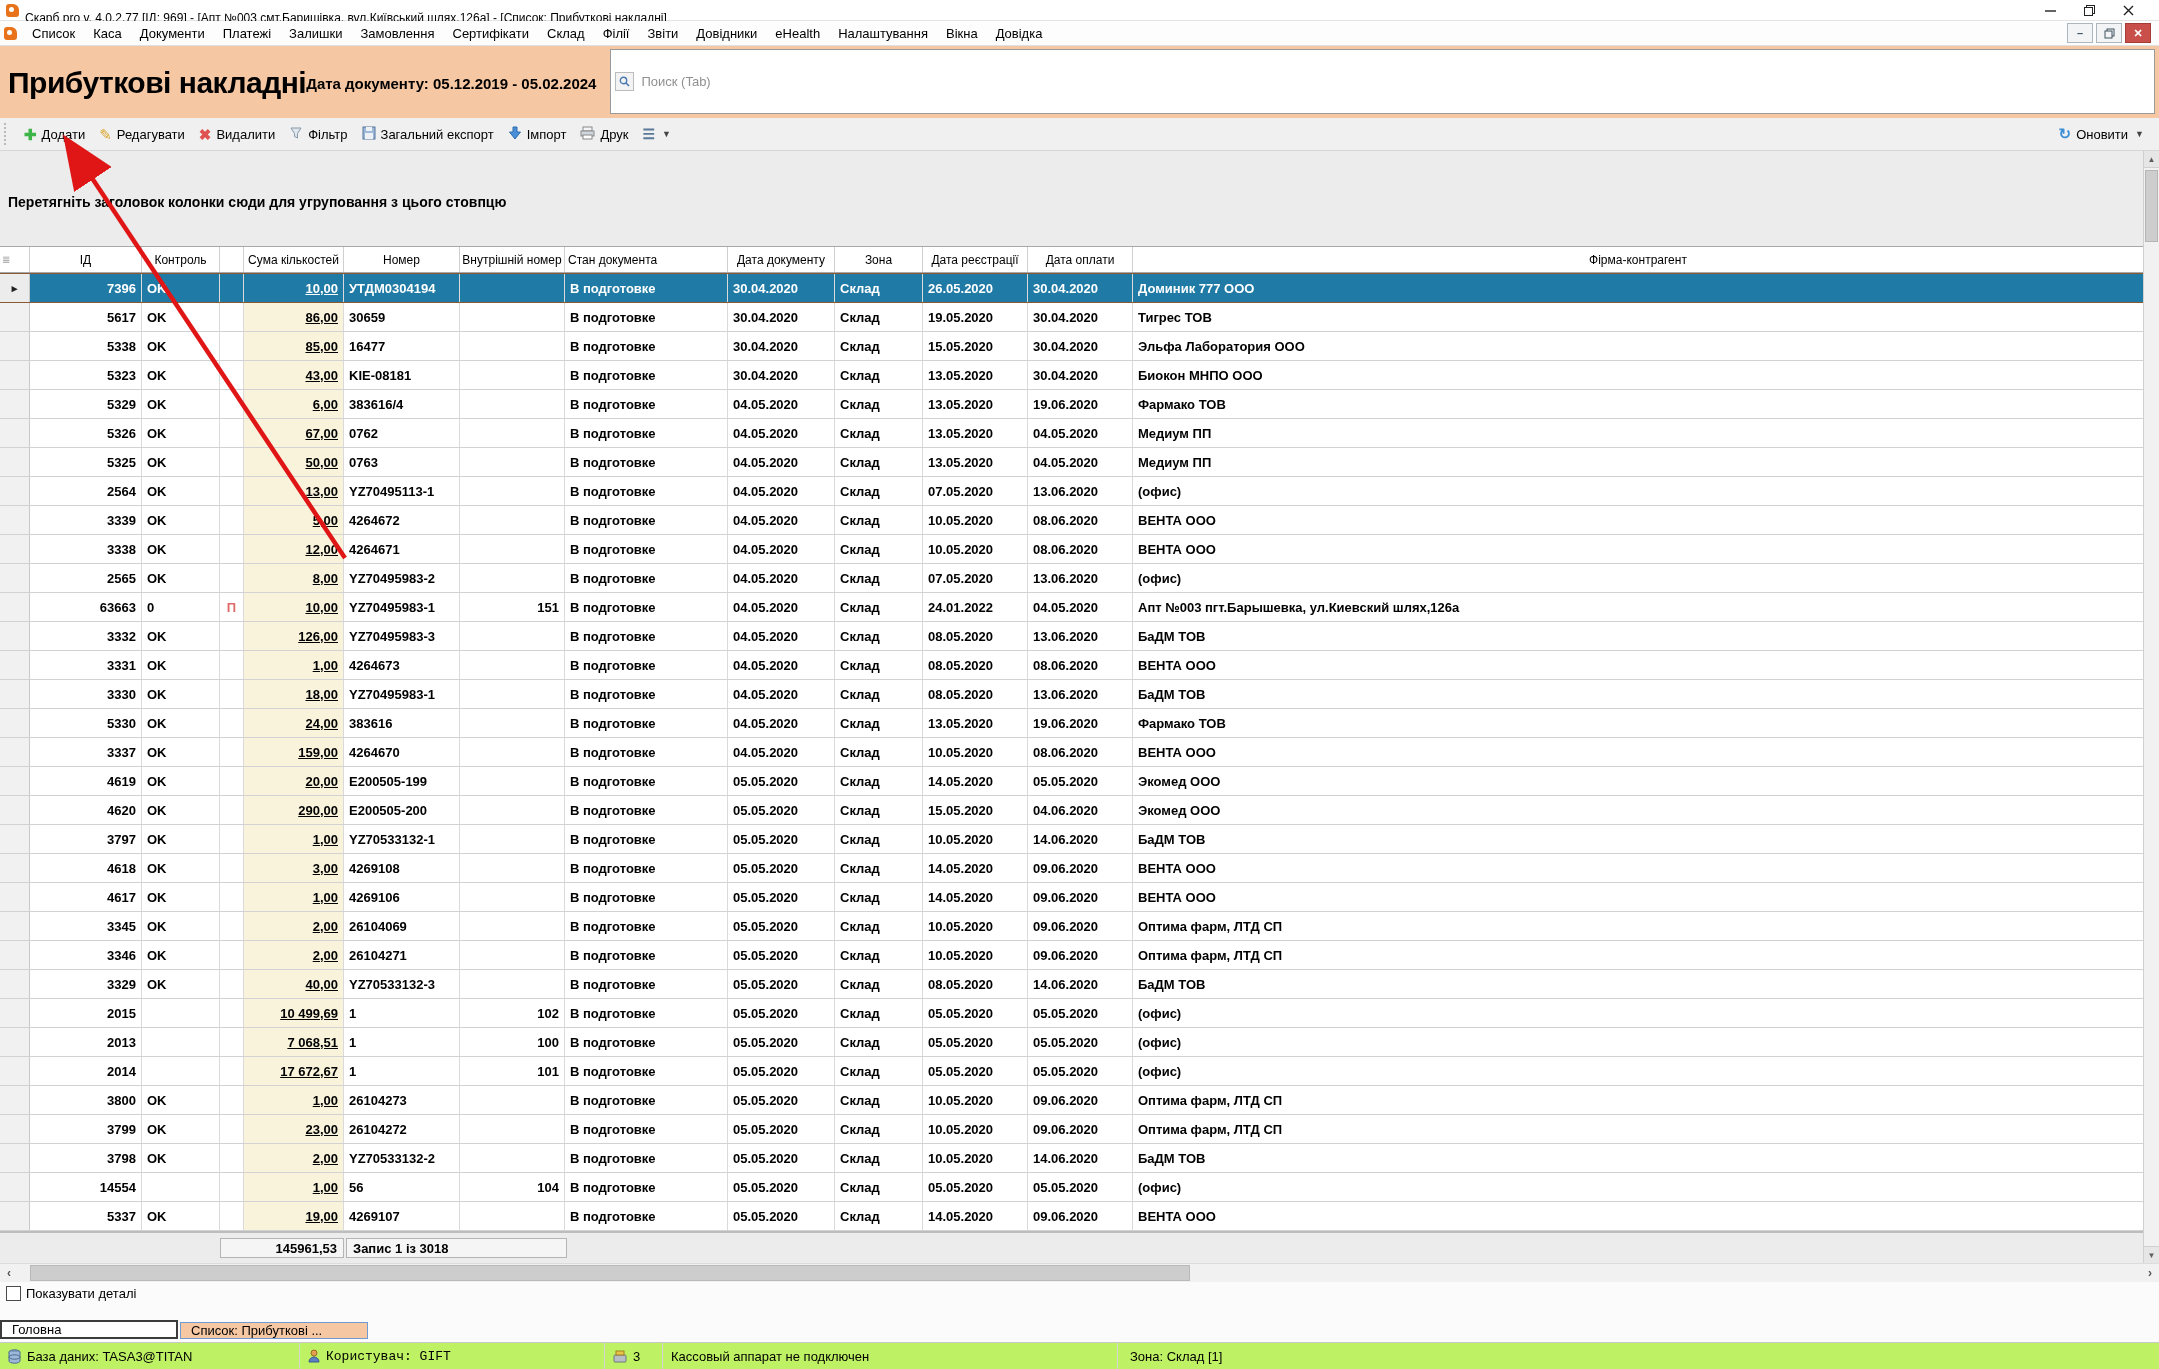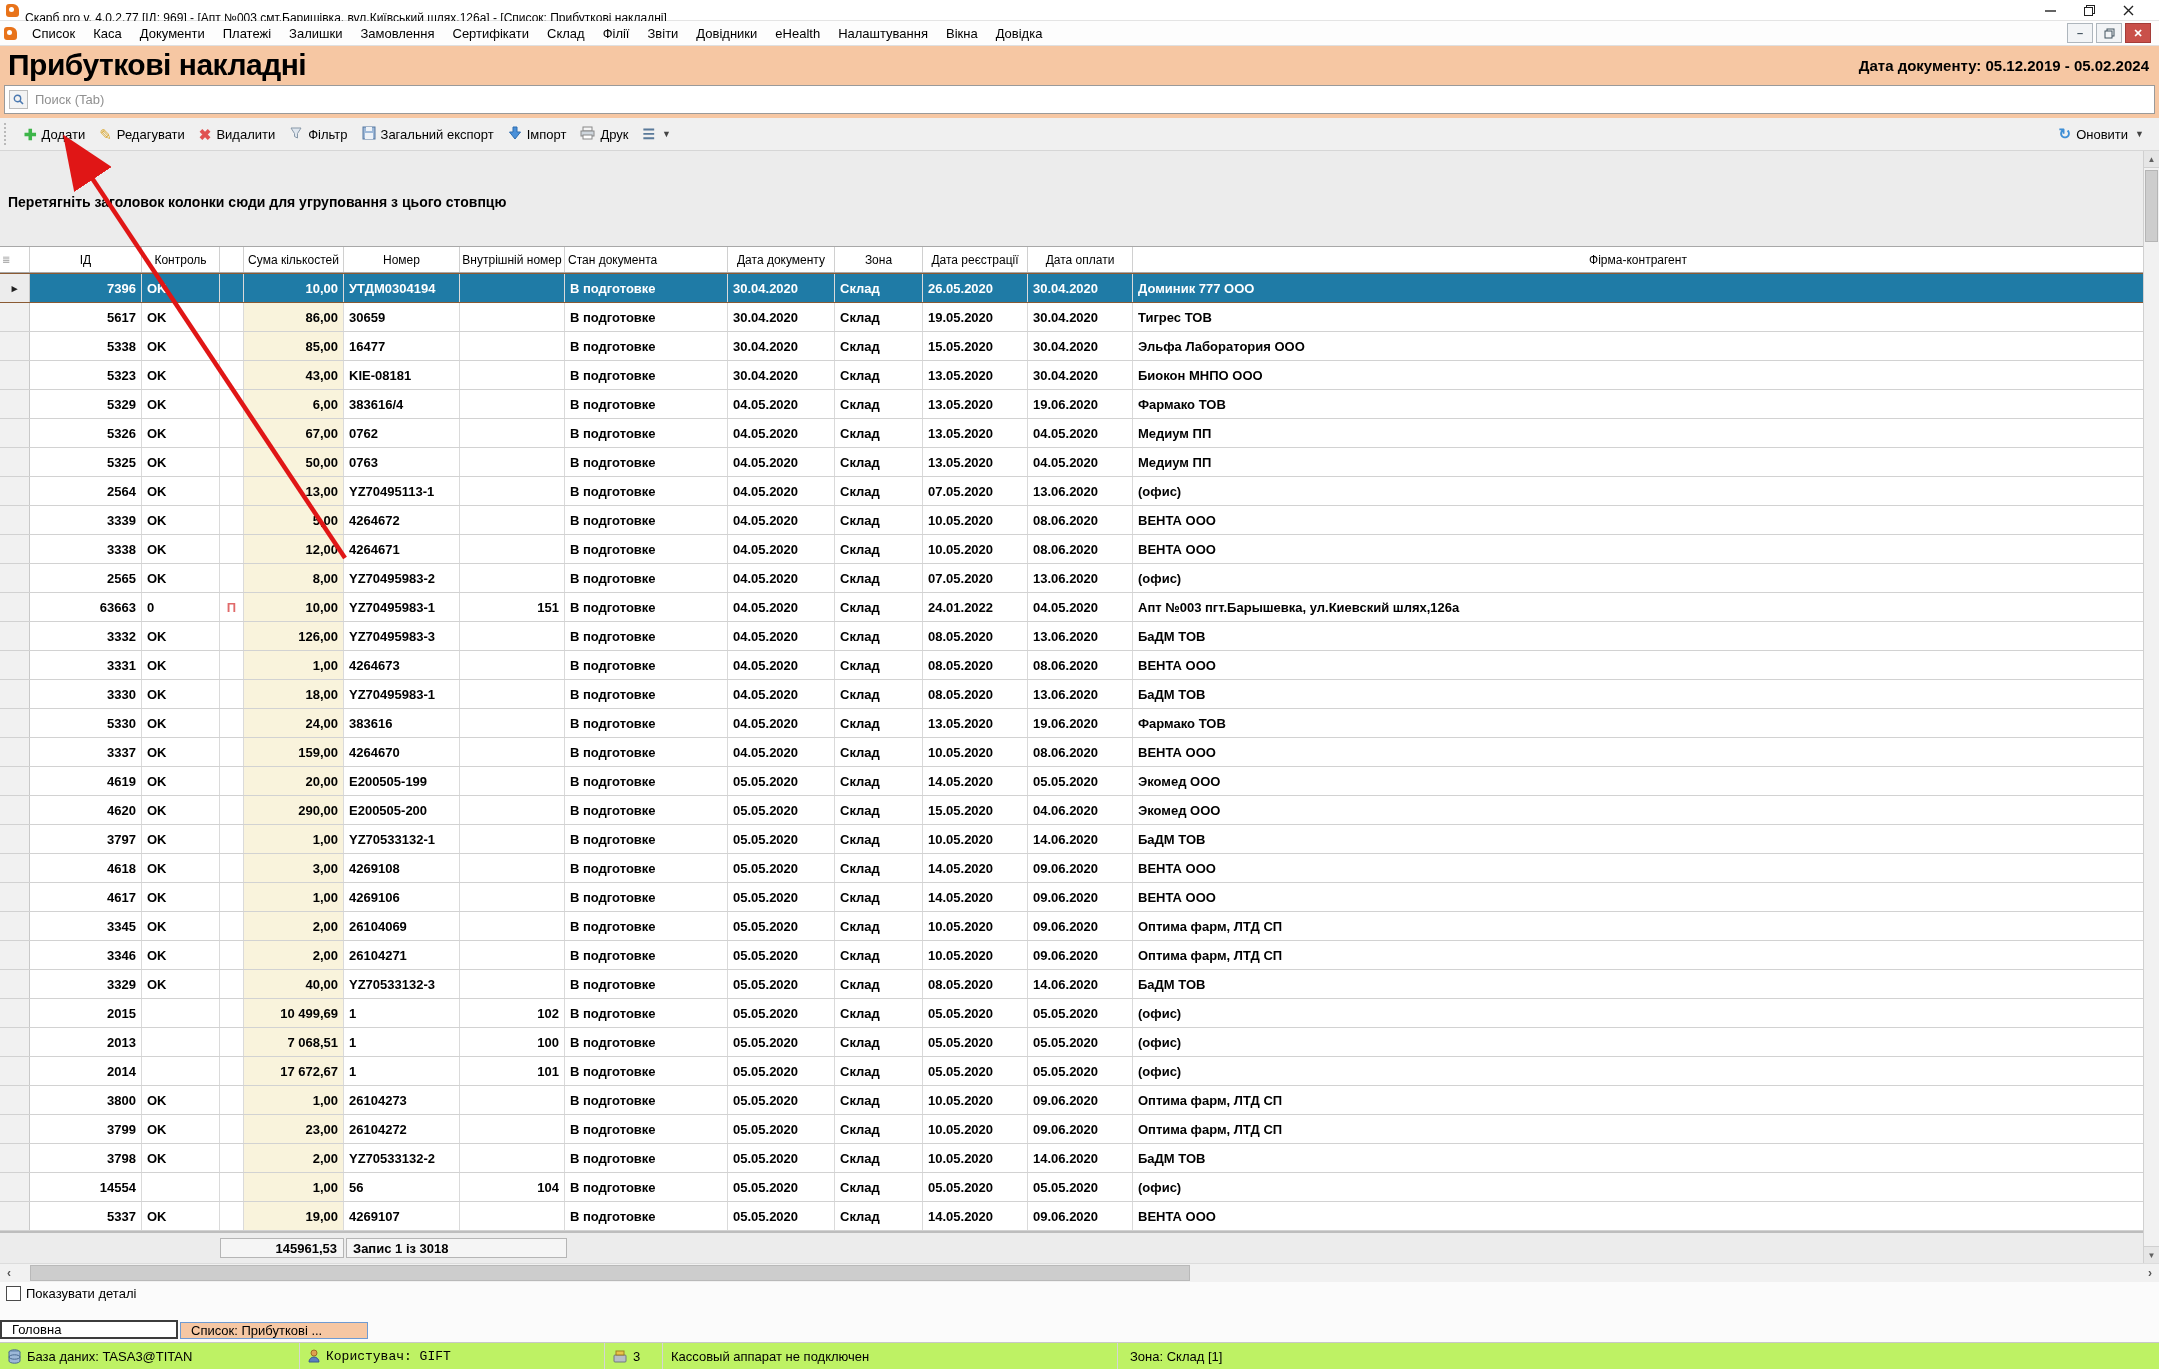--- a/index.html
+++ b/index.html
@@ -14,21 +14,21 @@
   .wc{font-size:13px;color:#222;line-height:1;cursor:default;}
   .wc svg{display:block;}
   
   .menubar{height:24px;background:#fdfdfd;display:flex;align-items:center;padding:0 4px;flex:0 0 auto;border-bottom:1px solid #e0e0e0;}
   .mitem{font-size:13px;padding:0 9px;white-space:nowrap;}
   .mdict{margin-left:auto;display:flex;gap:3px;padding-right:4px;}
   .mdibtn{width:24px;height:18px;border:1px solid #aeb6bd;background:#f2f4f6;display:flex;align-items:center;justify-content:center;
           font-size:11px;color:#41525e;font-weight:bold;}
   .mdibtn.close{background:#c9504a;color:#fff;border-color:#a43c38;}
   
-  .peach{height:72px;background:#f6c7a3;flex:0 0 auto;display:flex;flex-direction:column;}
+  .peach{height:72px;background:#f6c7a3;flex:0 0 auto;display:flex;flex-direction:row;}
   .peach-top{display:flex;align-items:center;padding:2px 10px 0 8px;}
   .pagetitle{font-size:30px;font-weight:bold;letter-spacing:-.5px;}
   .daterange{margin-left:auto;font-size:15px;font-weight:bold;}
   .searchrow{margin:3px 4px 4px 4px;flex:1;display:flex;}
   .searchbox{flex:1;background:#fff;border:1px solid #9a9a9a;display:flex;align-items:center;padding:0 4px;}
   .searchbox .sic{width:17px;height:17px;margin-right:5px;border:1px solid #bcbcbc;background:#f3f3f3;display:flex;align-items:center;justify-content:center;}
   .searchbox input{border:none;outline:none;flex:1;font-family:"Liberation Sans",sans-serif;font-size:13px;color:#333;background:transparent;}
   .searchbox input::placeholder{color:#909090;}
   
   .toolbar{height:32px;background:#f0f0f0;border-bottom:1px solid #d6d6d6;display:flex;align-items:center;padding:0 8px 0 2px;flex:0 0 auto;}
@@ -52,21 +52,21 @@
   .gh-cell.left{justify-content:flex-start;}
   .gh-ind{width:30px;color:#9a9a9a;font-size:10px;justify-content:flex-start;padding-left:2px;}
   .gridbody{flex:1;display:flex;flex-direction:column;min-height:0;}
   .grow{flex:1;display:flex;border-bottom:1px solid #d2d2d2;background:#fff;min-height:0;}
   .cell{display:flex;align-items:center;font-size:13px;font-weight:bold;border-right:1px solid #dadada;box-sizing:border-box;
         padding:0 5px;white-space:nowrap;overflow:hidden;}
   .c-ind{width:30px;background:#f1f1f1;border-right:1px solid #c9c9c9;color:#fff;font-size:11px;justify-content:center;}
   .c-id{width:112px;justify-content:flex-end;}
   .c-ctrl{width:78px;}
   .c-mark{width:24px;justify-content:center;color:#e06a6a;padding:0 1px;}
-  .c-qty{width:100px;justify-content:flex-end;background:#f9f3dc;}
+  .c-qty{width:100px;justify-content:flex-end;background:#f9f3dc;text-decoration:underline;}
   .c-num{width:116px;}
   .c-innum{width:105px;justify-content:flex-end;}
   .c-state{width:163px;}
   .c-docdate{width:107px;}
   .c-zone{width:88px;}
   .c-regdate{width:105px;}
   .c-paydate{width:105px;}
   .c-firm{flex:1;border-right:none;}
   .grow.sel{background:#1f7ba6;border-top:1px solid #8a5a33;border-bottom:1px solid #8a5a33;}
   .grow.sel .cell{color:#fff;}

